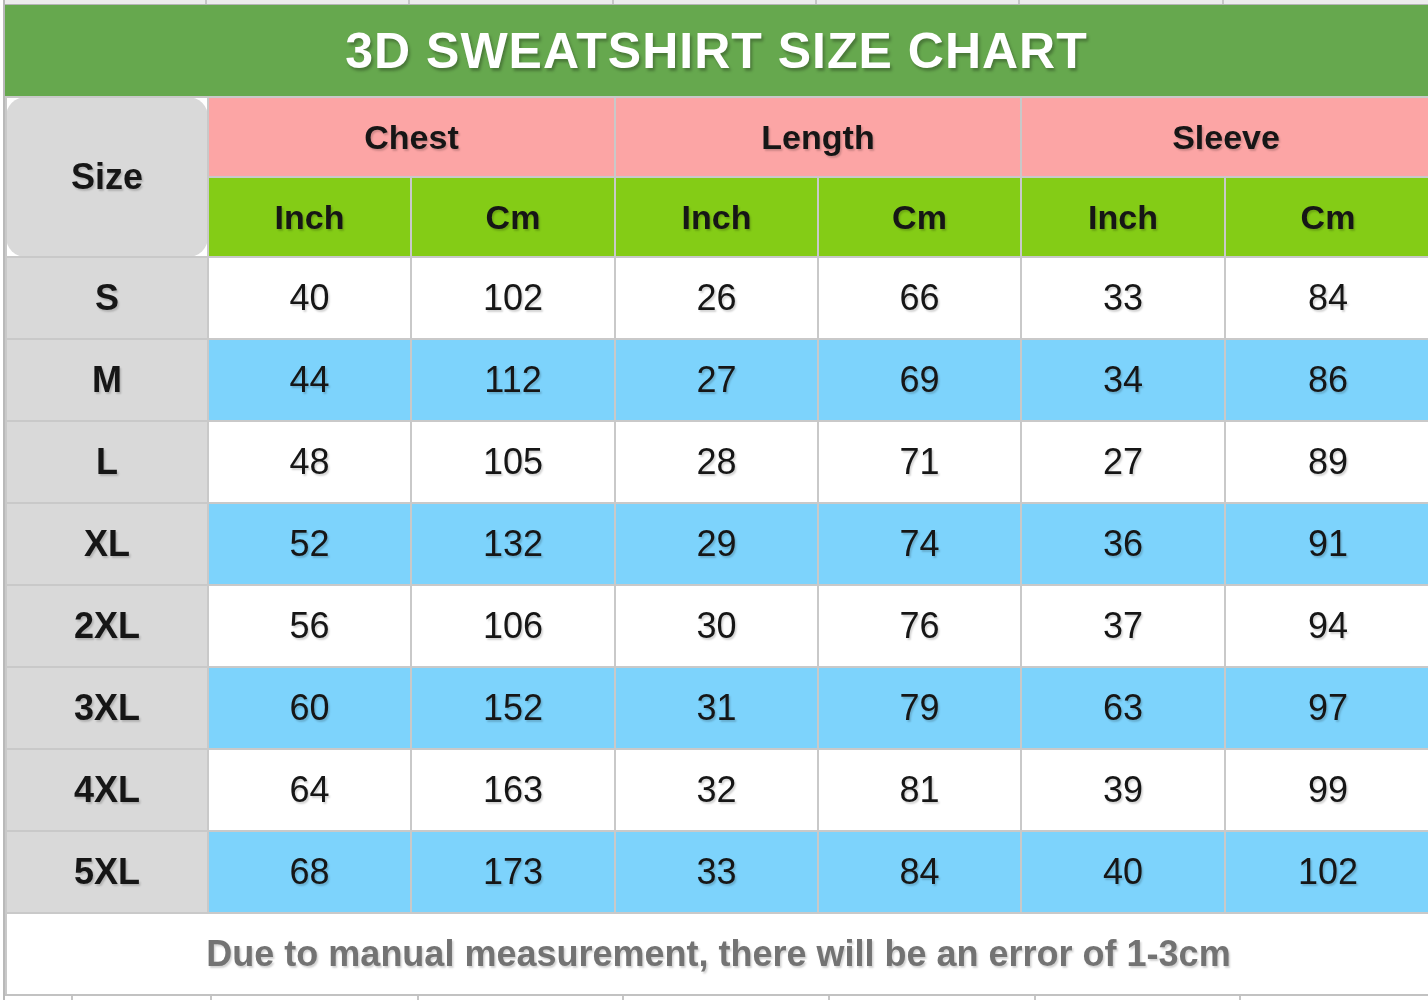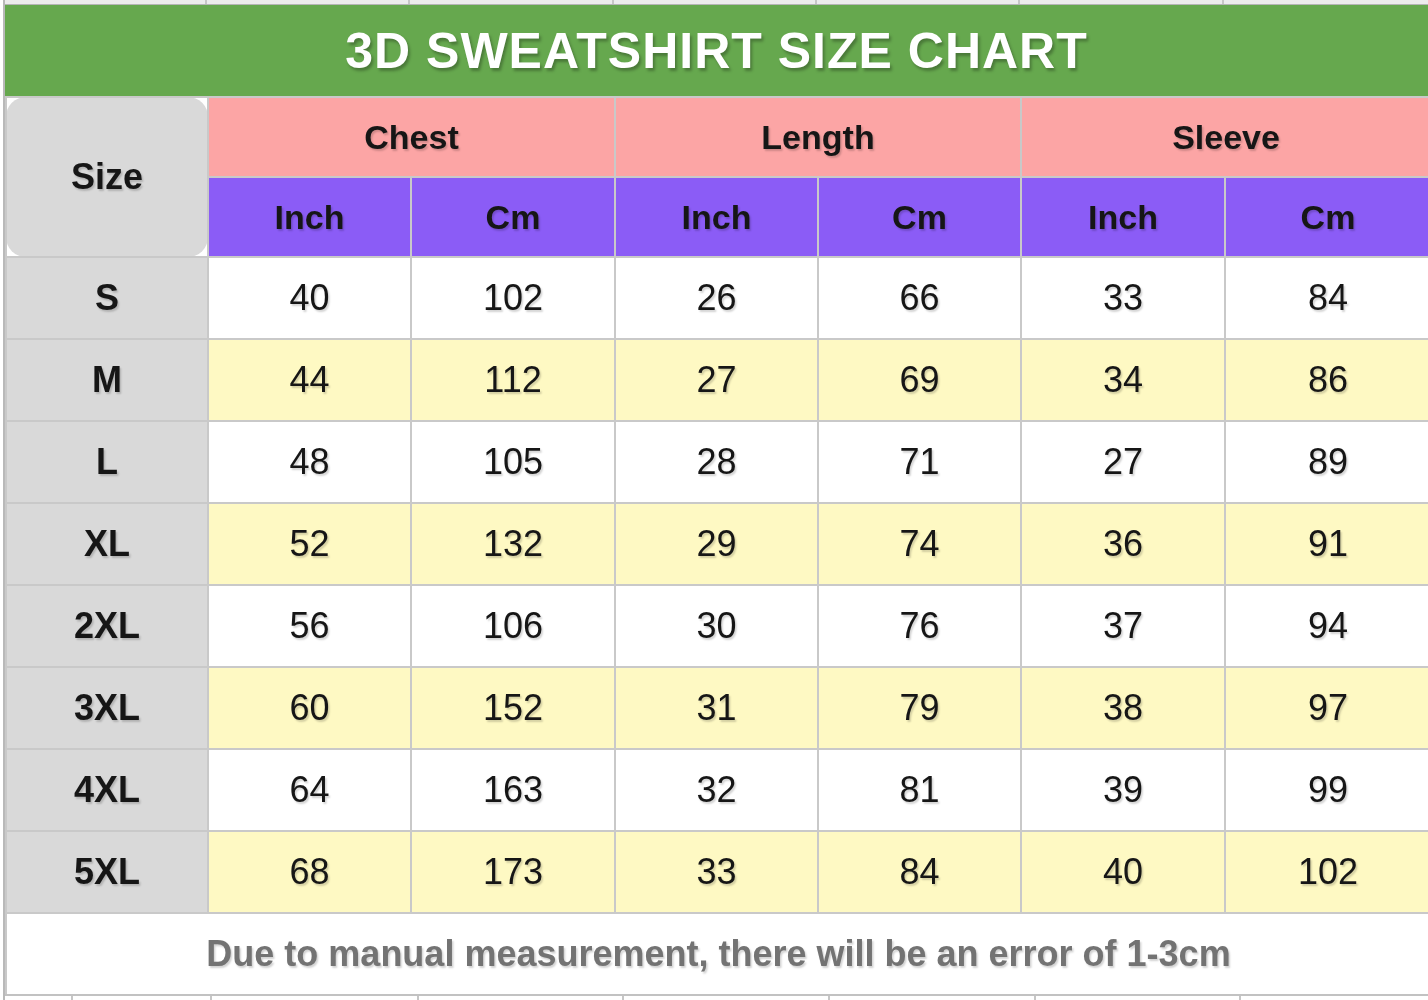--- a/index.html
+++ b/index.html
@@ -35,23 +35,23 @@
     border:2px solid #c9c9c9;text-align:center;vertical-align:middle;
     padding:0;color:#161616;text-shadow:1.5px 1.5px 2px rgba(0,0,0,0.18);
   }
   tr.group-row{height:80px;}
   tr.units-row{height:80px;}
   tr.data-row{height:82px;}
   tr.note-row{height:82px;}
 
   th.corner{background:#d9d9d9;font-size:36px;font-weight:bold;border-radius:20px;}
   th.group{background:#fca5a5;font-size:34px;font-weight:bold;}
-  tr.units-row td{background:#8b5cf6;font-size:34px;font-weight:bold;}
+  tr.units-row td{background:#84cc16;font-size:34px;font-weight:bold;}
   tr.data-row td{font-size:36px;font-weight:normal;background:#ffffff;}
-  tr.data-row.alt td{background:#fef9c3;}
+  tr.data-row.alt td{background:#7dd3fc;}
   tr.data-row td.size{background:#d9d9d9;font-weight:bold;}
   tr.note-row td{
     background:#ffffff;border-bottom:2px solid #c2c2c2;
   }
   .note-text{
     color:#737373;font-size:36px;font-weight:bold;
     text-shadow:1.5px 1.5px 2px rgba(0,0,0,0.18);
   }
 
   
@@ -154,21 +154,21 @@
       <td>37</td>
       <td>94</td>
     </tr>
 
     <tr class="data-row alt">
       <td class="size">3XL</td>
       <td>60</td>
       <td>152</td>
       <td>31</td>
       <td>79</td>
-      <td>38</td>
+      <td>63</td>
       <td>97</td>
     </tr>
 
     <tr class="data-row">
       <td class="size">4XL</td>
       <td>64</td>
       <td>163</td>
       <td>32</td>
       <td>81</td>
       <td>39</td>

